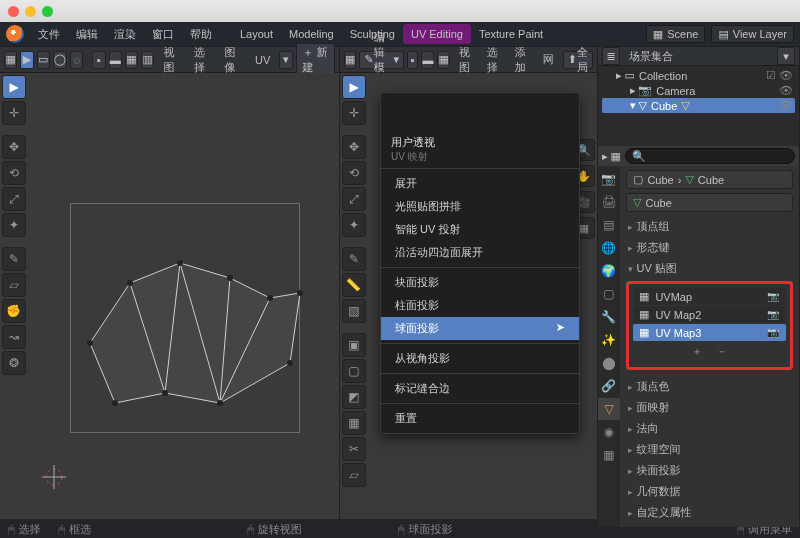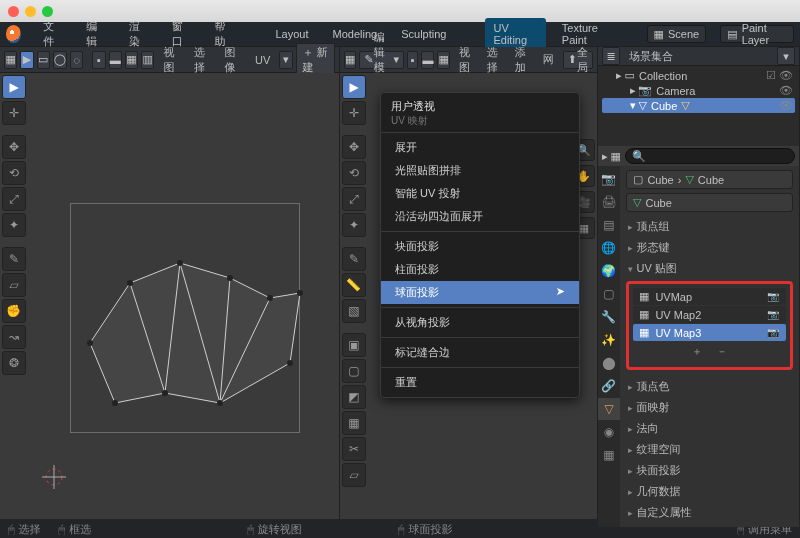--- a/index.html
+++ b/index.html
@@ -3,24 +3,24 @@
 <meta charset="utf-8">
 <style>
   * { box-sizing: border-box; margin: 0; padding: 0; }
   body { font-family: -apple-system, "Helvetica Neue", Arial, sans-serif; font-size: 11px; color: #c0c0c0; background: #393939; width: 800px; height: 538px; overflow: hidden; position: relative; }
   
   .titlebar { height: 22px; background: linear-gradient(#e8e8e8,#d8d8d8); display: flex; align-items: center; padding: 0 8px; gap: 6px; color:#333; }
   .tl-btn { width: 11px; height: 11px; border-radius: 50%; }
   .tl-red { background:#ff5f56; } .tl-yel{background:#ffbd2e;} .tl-grn{background:#27c93f;}
   .titlebar-title { flex:1; text-align:center; font-size:13px; color:#333; }
   
-  .menubar { height: 16px; background:#23282e; display:flex; align-items:center; padding:12px 6px; gap:8px; border-bottom:1px solid #202020; }
+  .menubar { height: 16px; background:#23282e; display:flex; align-items:center; padding:12px 6px; gap:0; border-bottom:1px solid #202020; }
   .blender-logo { width:18px; height:18px; background:radial-gradient(circle at 40% 40%, #fff 0 15%, #f5792a 16% 60%, #2f5fa0 61% 100%); border-radius:50%; margin-right:6px; }
   .menu-item, .tab-item { padding:4px 8px; color:#c0c0c0; cursor:default; }
-  .tab-item.active { background:#0c4a6e; border-radius:3px;margin-left:23px; }
+  .tab-item.active { background:#701a75; border-radius:3px; }
   .menubar .spacer { flex:1; }
   .scene-box, .layer-box { display:flex; align-items:center; background:#2f3338; border:1px solid #1a1a1a; border-radius:3px; height:18px; padding:0 6px; margin-left:6px; gap:4px; }
   .hdr-btn { width:18px; height:18px; background:#3a3e44; border:1px solid #222; border-radius:2px; display:inline-flex; align-items:center; justify-content:center; }
   .hdr-btn.active { background:#5680c2; }
   .hdr-label { padding:0 6px; color:#bbb; }
   .plus-btn { background:#3a3e44; border:1px solid #222; border-radius:2px; padding:1px 6px; }
   
   .workarea { display:flex; height: calc(538px - 22px - 24px - 20px); }
   
   .panel { background:#393939; border-right:1px solid #202020; position:relative; }
@@ -34,21 +34,21 @@
   .toolbar-v { position:absolute; left:2px; top:2px; width:24px; display:flex; flex-direction:column; gap:2px; }
   .tool { width:24px; height:24px; background:#2d2d2d; border:1px solid #222; border-radius:3px; display:flex; align-items:center; justify-content:center; font-size:12px; color:#999; }
   .tool.active { background:#5680c2; color:#fff; }
   
   .uv-checker { position:absolute; left:70px; top:130px; width:230px; height:230px; border:1px solid #6d6d6d; }
   svg.poly { position:absolute; left:70px; top:130px; }
   
   .footer { height:20px; background:#222428; display:flex; align-items:center; padding:0 8px; gap:18px; color:#888; font-size:11px; }
   
   .context-menu { position:absolute; left:380px; top:92px; width:200px; background:#1f1f1f; border:1px solid #3a3a3a; border-radius:4px; box-shadow:0 4px 12px rgba(0,0,0,0.6); z-index:100; padding:3px 0;}
-  .ctx-head {padding:3px 10px 1px; color:#777; font-size:10px;}
+  .ctx-head {padding:3px 10px 1px; color:#777; font-size:10px;margin-top:36px;}
   .ctx-head strong{ color:#ddd; font-size:11px; font-weight:500;}
   .ctx-item { padding:4px 14px; color:#d0d0d0; cursor:default; }
   .ctx-item.hl { background:#5680c2; color:#fff; display:flex; justify-content:space-between; }
   .ctx-sep { height:1px; background:#3a3a3a; margin:3px 0; }
   
   .outliner { flex:0 0 80px; background:#2b2b2b; padding:2px 4px; font-size:11px; }
   .ol-row { display:flex; align-items:center; padding:1px 2px; gap:4px; }
   .ol-row.sel { background:#5680c2; color:#fff; border-radius:2px; }
   .ol-indent1{ padding-left:14px;} .ol-indent2{padding-left:28px;}
   .eye{ margin-left:auto; color:#888;}
@@ -99,21 +99,21 @@
   <div class="tab-item">Sculpting</div>
   <div class="tab-item active">UV Editing</div>
   <div class="tab-item">Texture Paint</div>
   <div class="spacer"></div>
   <div class="scene-box">
     <span>▦</span>
     <span>Scene</span>
   </div>
   <div class="layer-box">
     <span>▤</span>
-    <span>Paint Layer</span>
+    <span>View Layer</span>
   </div>
 </div>
 
 <div class="workarea">
 
   <div class="panel left-panel">
     <div class="panel-header">
       <div class="hdr-btn">▦</div>
       <div class="hdr-btn active">▶</div>
       <div class="hdr-btn">▭</div>

